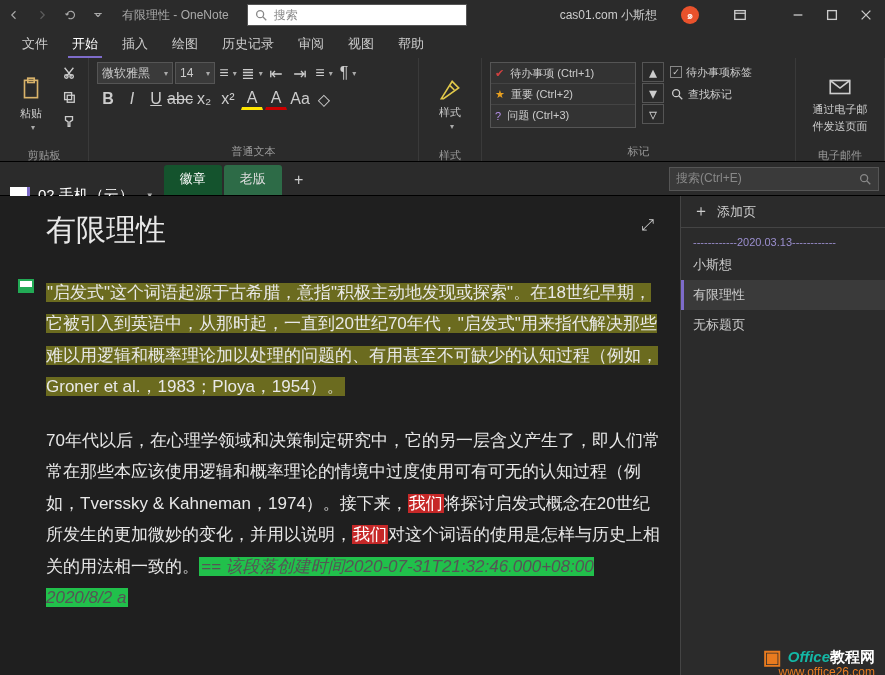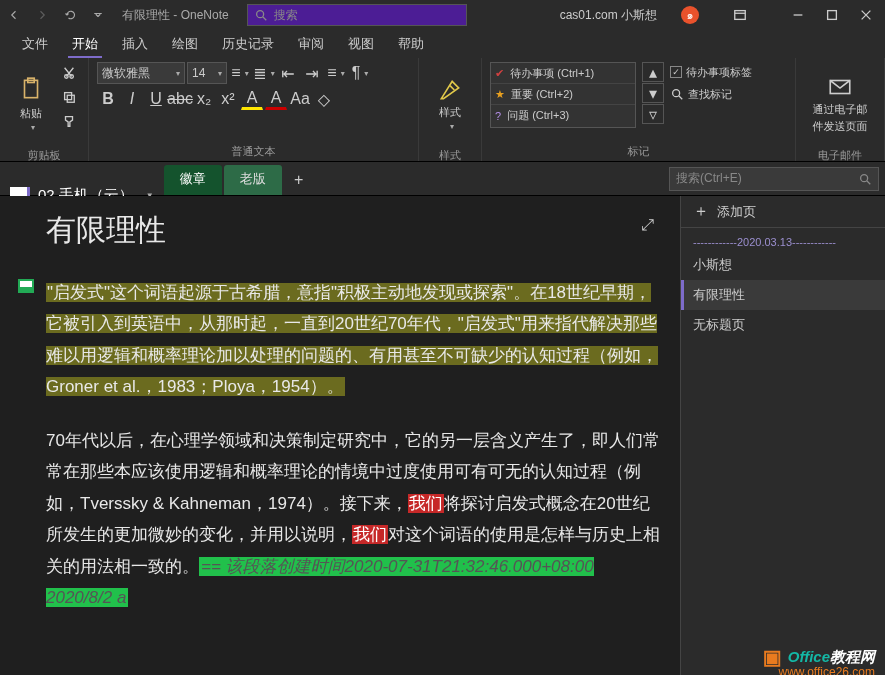--- a/index.html
+++ b/index.html
@@ -3,21 +3,21 @@
 <meta charset="utf-8">
 <style>
 * { margin:0; padding:0; box-sizing:border-box; font-family:"Microsoft YaHei","微软雅黑",sans-serif; }
 body { width:885px; height:675px; background:#2b2b2b; color:#ccc; overflow:hidden; position:relative; }
 
 
 .titlebar { height:30px; background:#2b2b2b; display:flex; align-items:center; font-size:12px; color:#aaa; }
 .tb-btn { width:28px; height:30px; display:flex; align-items:center; justify-content:center; color:#aaa; }
 .tb-btn svg { width:12px; height:12px; stroke:#aaa; fill:none; stroke-width:1.5; }
 .tb-title { margin:16px 10px; }
-.tb-search { flex:0 0 220px; height:22px; background:#4c1d95; border:1px solid #555; display:flex; align-items:center; padding:0 6px; margin:0 8px; color:#888; font-size:12px; gap:6px; }
+.tb-search { flex:0 0 220px; height:22px; background:#ffffff; border:1px solid #555; display:flex; align-items:center; padding:0 6px; margin:0 8px; color:#888; font-size:12px; gap:6px; }
 .tb-right { margin-left:auto; display:flex; align-items:center; gap:24px; padding-right:2px; }
 .circle-ico { width:18px; height:18px; border-radius:50%; background:#e9522c; display:flex; align-items:center; justify-content:center; color:#fff; font-size:11px; }
 .win-btns { display:flex; }
 .win-btn { width:34px; height:30px; display:flex; align-items:center; justify-content:center; color:#ccc; }
 
 
 .ribbon-tabs { height:28px; display:flex; align-items:flex-end; padding-left:10px; gap:0; font-size:13px; }
 .rtab { padding:5px 12px; color:#ccc; position:relative; }
 .rtab.active { color:#fff; }
 .rtab.active::after { content:""; position:absolute; left:8px; right:8px; bottom:0; height:2px; background:#7e6cca; }
@@ -26,21 +26,21 @@
 
 .ribbon { height:104px; background:#2b2b2b; border-bottom:1px solid #000; display:flex; }
 .rgroup { border-right:1px solid #3a3a3a; padding:4px 8px 2px; display:flex; flex-direction:column; }
 .rgroup-body { flex:1; display:flex; align-items:flex-start; gap:4px; }
 .rgroup-label { font-size:11px; color:#999; text-align:center; padding-top:2px; }
 .bigbtn { display:flex; flex-direction:column; align-items:center; justify-content:center; width:46px; gap:2px; font-size:11px; color:#ccc; height:84px; }
 .mini { width:22px; height:22px; display:flex; align-items:center; justify-content:center; color:#ccc; border:1px solid transparent; }
 .row { display:flex; gap:2px; align-items:center; }
 .col { display:flex; flex-direction:column; gap:2px; }
 .select { height:22px; background:#3a3a3a; border:1px solid #555; color:#ccc; font-size:12px; display:flex; align-items:center; padding:0 4px; justify-content:space-between; }
-.select.font { width:88px; }
+.select.font { width:76px; }
 .select.size { width:40px; }
 .chev { font-size:8px; color:#aaa; margin-left:4px; }
 
 
 .tags { display:flex; gap:6px; }
 .taglist { width:146px; height:66px; border:1px solid #555; background:#333; font-size:11px; }
 .tagrow { height:21px; display:flex; align-items:center; padding:0 4px; gap:6px; border-bottom:1px solid #444; }
 .tagrow:last-child { border-bottom:none; }
 .tagside { display:flex; flex-direction:column; gap:2px; font-size:11px; color:#ccc; }
 .tagside .trow { display:flex; align-items:center; gap:4px; height:20px; }
@@ -78,21 +78,21 @@
 .note-ico::after { content:""; position:absolute; inset:2px 2px 6px 2px; background:#fff; }
 .p1 { position:relative; }
 .hl-olive { background:#6b6b1f; padding:0 1px; }
 .hl-red { background:#c62828; color:#fff; padding:0 1px; }
 .stamp-line { background:#21c04b; color:#555; font-style:italic; padding:0 2px; }
 
 
 .watermark { position:absolute; right:10px; bottom:6px; display:flex; align-items:center; gap:6px; font-size:15px; }
 .wm-o { color:#e97b1f; font-weight:bold; font-size:20px; }
 .wm-t1 { color:#14b8a6; font-weight:bold; font-style:italic; }
-.wm-t2 { color:#fff; font-weight:bold; font-style:italic; }
+.wm-t2 { color:#fff; font-weight:bold; }
 .wm-url { color:#e97b1f; font-size:12px; position:absolute; right:0; bottom:-10px; }
 
 svg.icon { width:14px; height:14px; stroke:currentColor; fill:none; stroke-width:1.5; }
 .clip-ico svg { width:26px; height:26px; }
 .style-ico { width:26px; height:26px; stroke:#e0c84a; }
 </style>
 </head>
 <body>
 
 <div class="titlebar">

